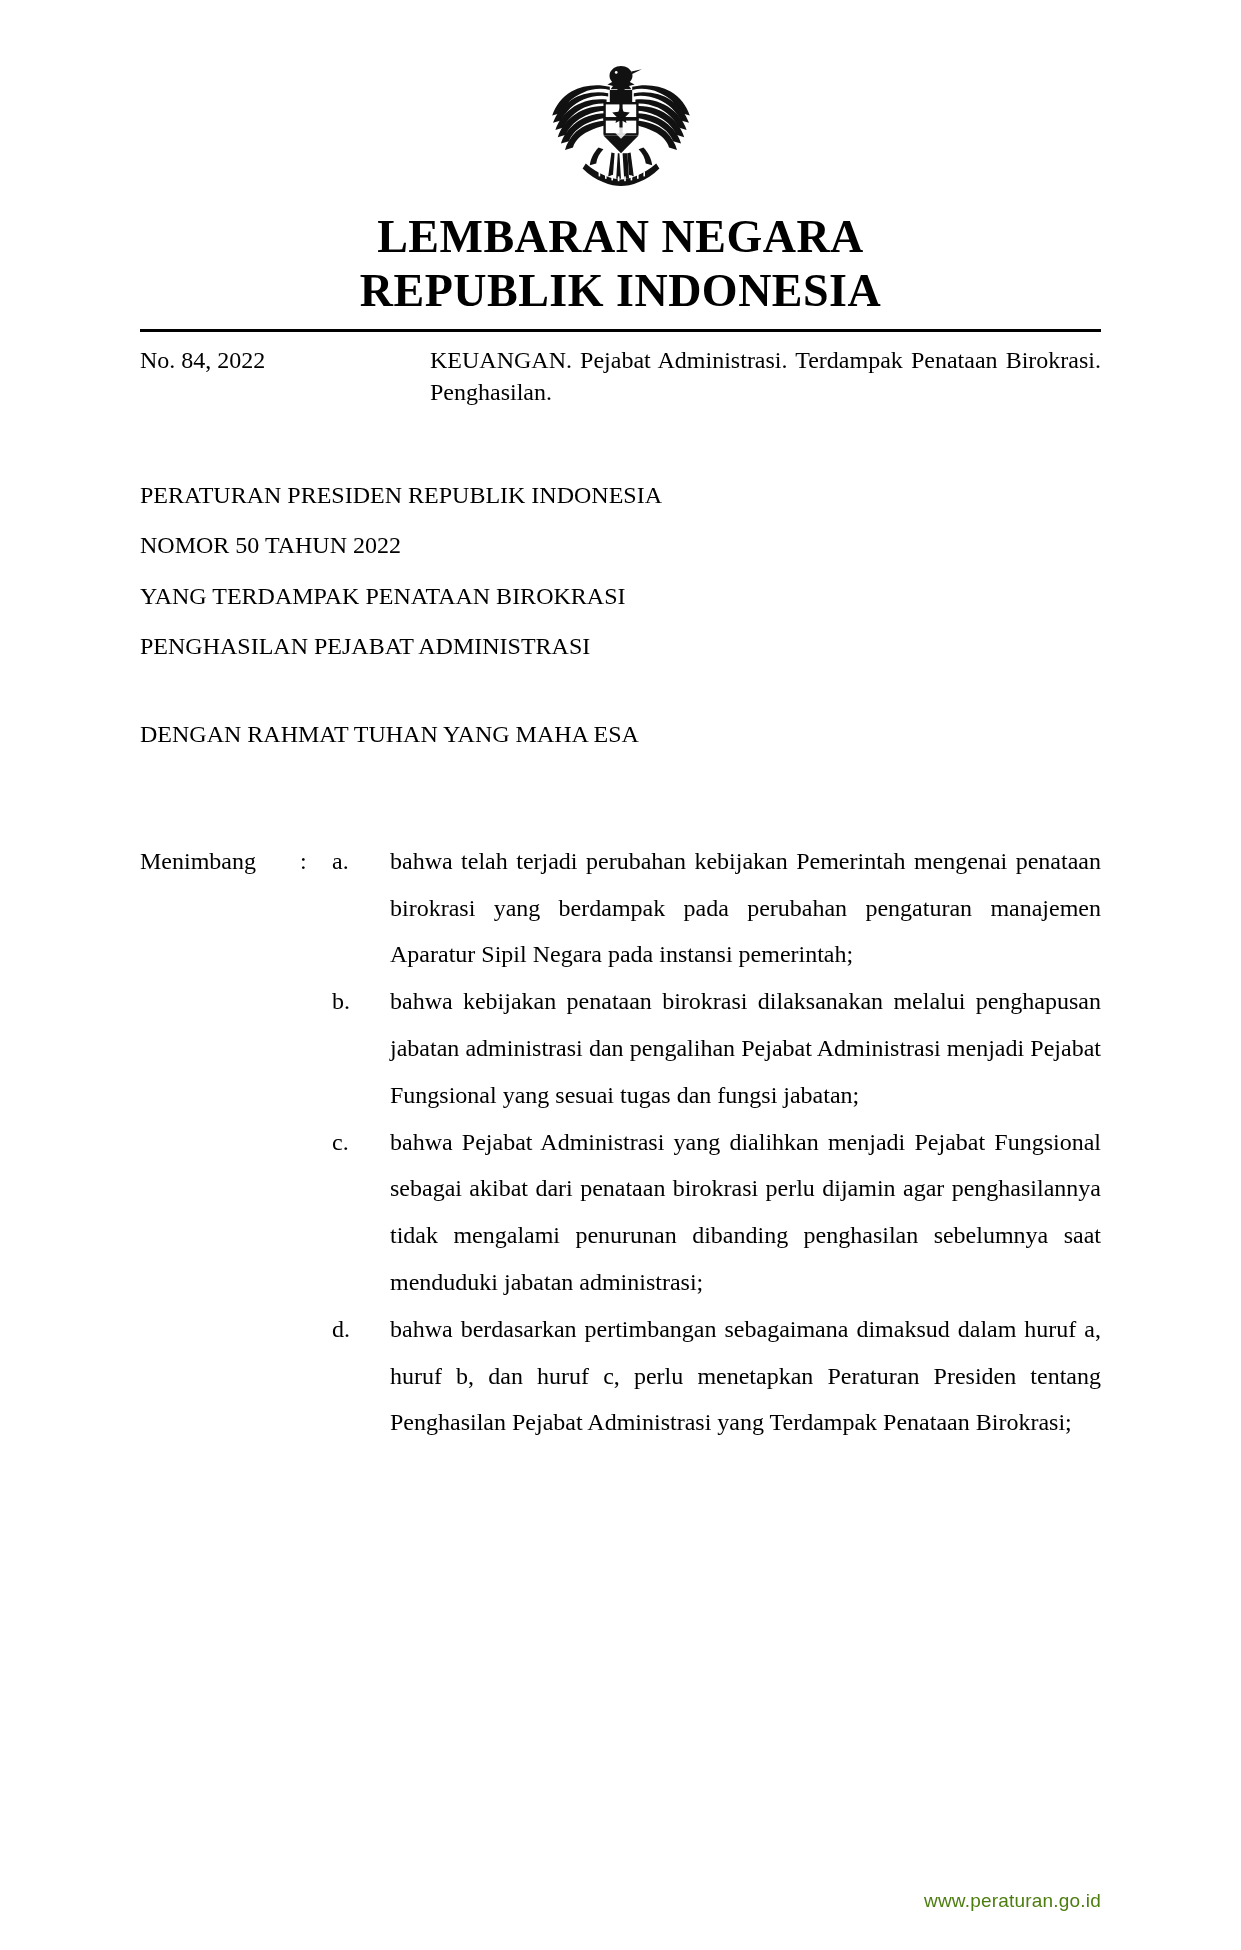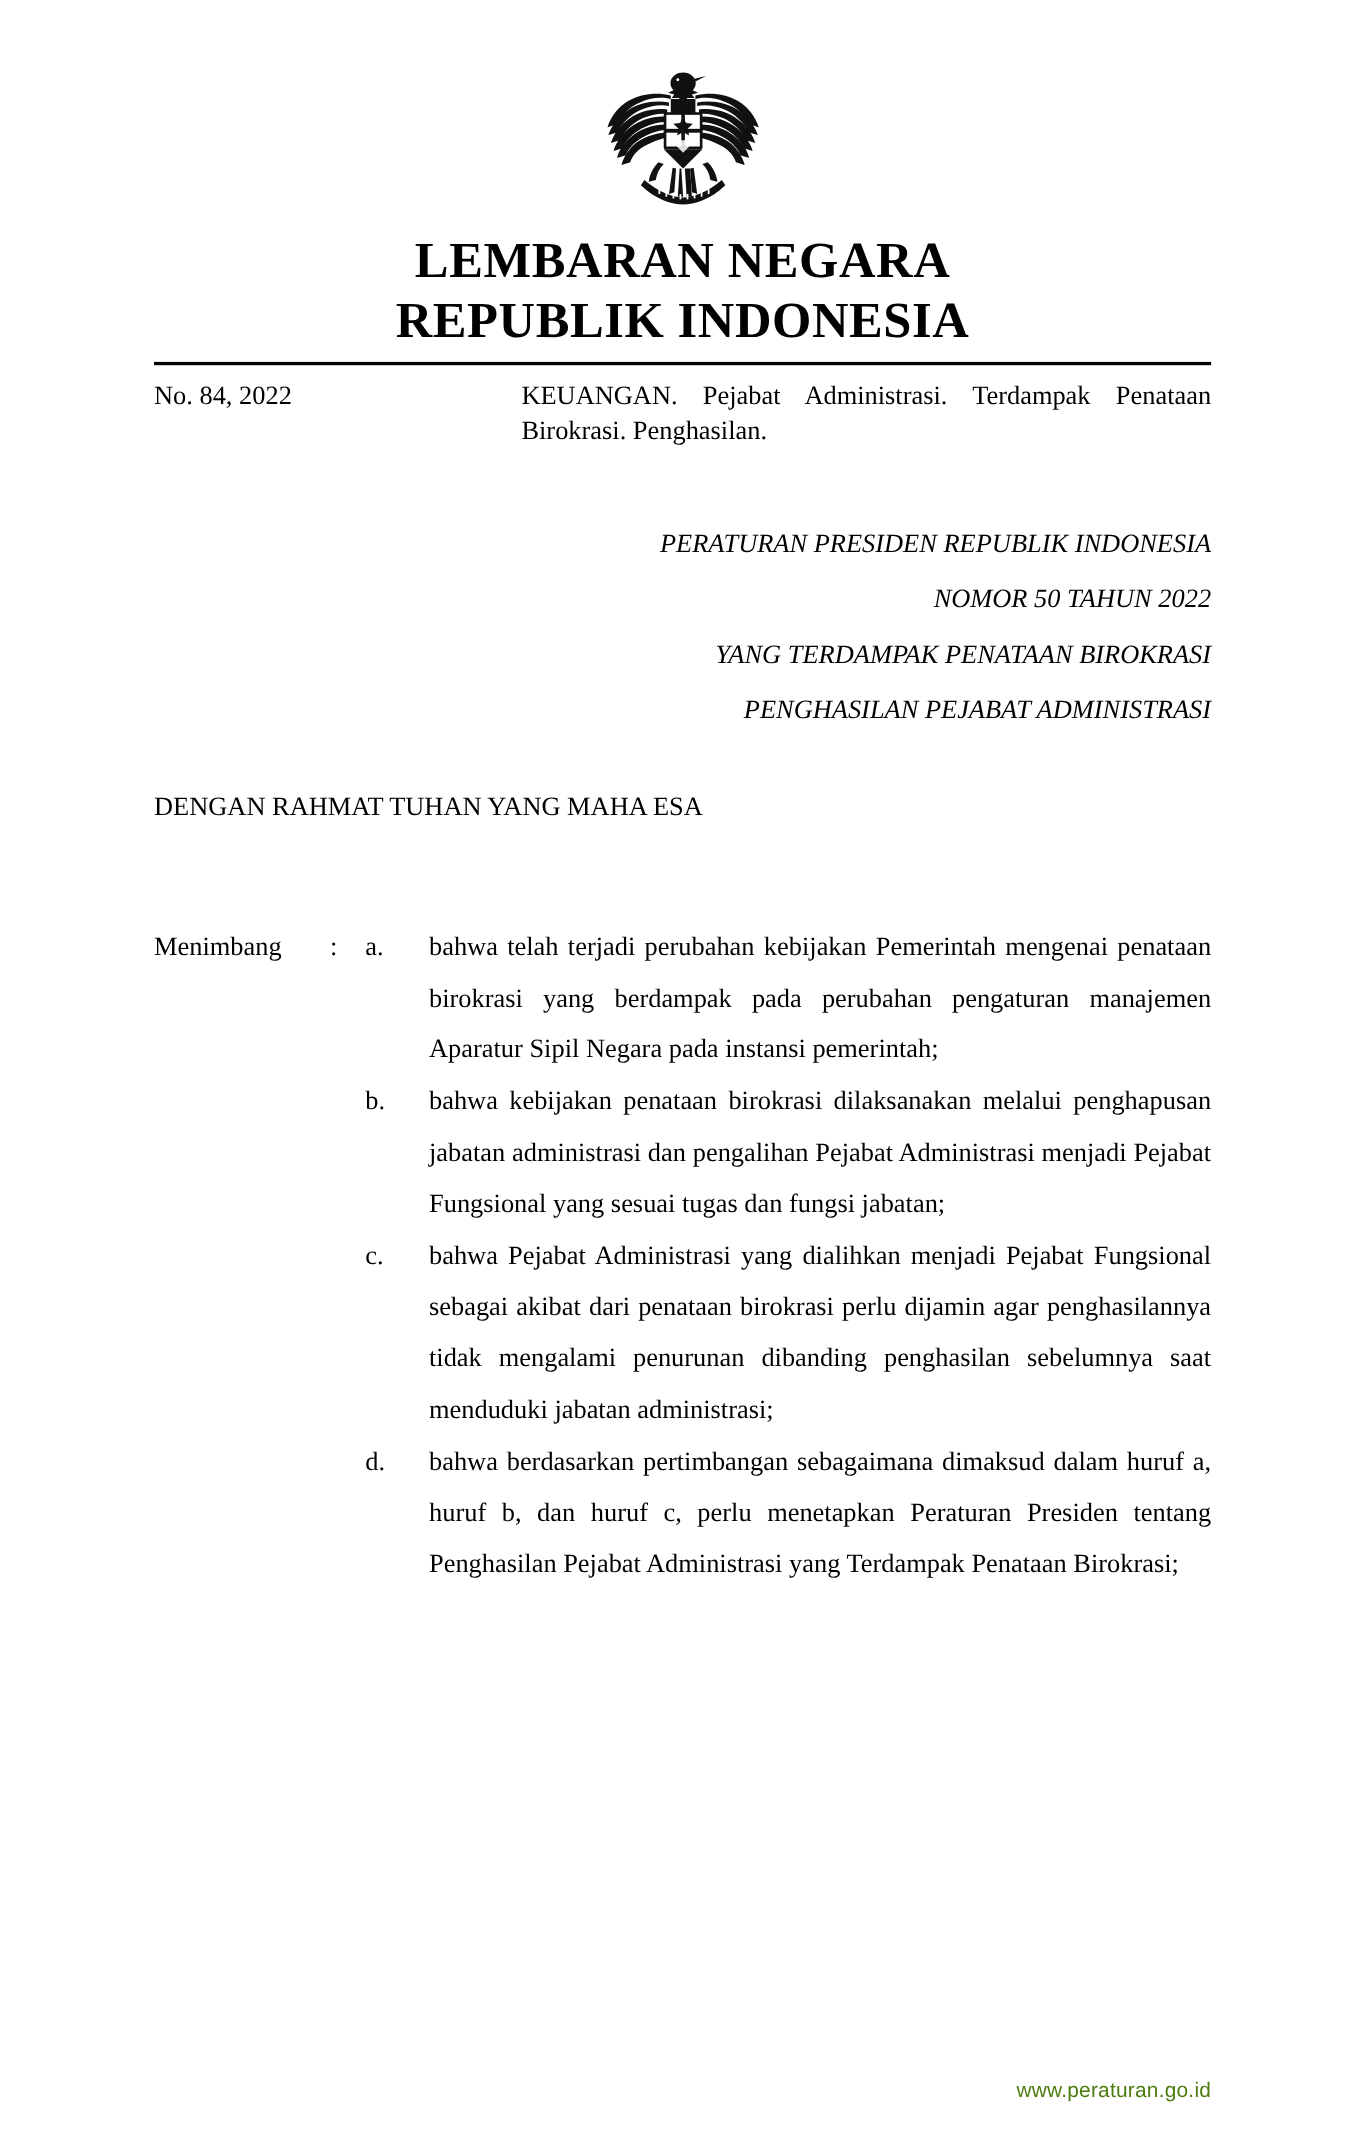--- a/index.html
+++ b/index.html
@@ -65,30 +65,28 @@
   .header-no {
     width: 290px;
     flex: 0 0 290px;
     white-space: nowrap;
   }
   .header-subject {
     flex: 1 1 auto;
     text-align: justify;
     text-align-last: left;
     text-justify: inter-word;
-    margin-left: 44px;
   }
 
   
   .title-block {
     margin-top: 62px;
-    text-align: right;
+    text-align: left;
     font-size: 24px;
     line-height: 2.1;
-    font-style: italic;
   }
   .title-block .tline { display: block; }
 
   .subtitle-block {
     margin-top: 38px;
     text-align: left;
     font-size: 24px;
     line-height: 2.1;
   }
   .presiden-line {

